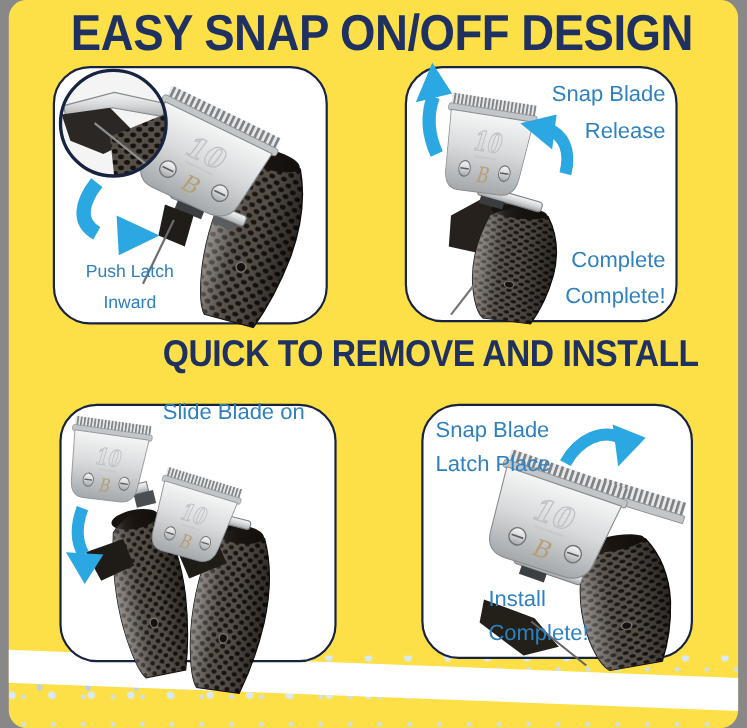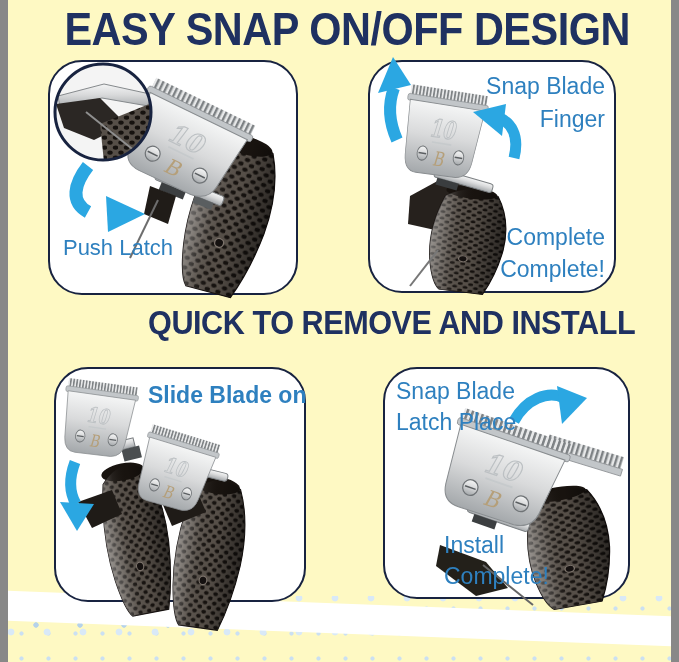--- a/index.html
+++ b/index.html
@@ -1,37 +1,37 @@
 <!DOCTYPE html>
 <html><head>
 <meta charset="utf-8">
 <style>
   html,body{margin:0;padding:0;background:#888;}
   .stage{
-    position:relative;width:663px;height:662px;background:#fef9c3;overflow:hidden;
-    font-family:"Liberation Sans",sans-serif;margin:0 auto;
+    position:relative;width:663px;height:662px;background:#fde047;overflow:hidden;
+    font-family:"Liberation Sans",sans-serif;margin:0 auto;border-radius:16px;
   }
   .title{position:absolute;left:0;width:679px;text-align:center;margin:0;
     color:#1f3161;font-weight:700;letter-spacing:-.5px;z-index:5;}
   .title .cond{display:inline-block;transform:scaleX(.9);white-space:nowrap;}
   .t-top{top:2px;font-size:46px;}
   .t-mid{top:303px;font-size:34px;padding-left:44px;}
   .panel{position:absolute;background:#fff;border:2.5px solid #182340;border-radius:34px;
     box-sizing:border-box;z-index:2;}
   .p1{left:40px;top:60px;width:250px;height:235px;}
   .p2{left:360px;top:60px;width:248px;height:233px;}
   .p3{left:46px;top:367px;width:252px;height:235px;}
   .p4{left:375px;top:367px;width:247px;height:232px;}
   .art{position:absolute;left:0;top:0;z-index:4;pointer-events:none;}
-  .cap{position:absolute;z-index:6;color:#2e80bf;font-size:23px;line-height:30px;}
+  .cap{position:absolute;z-index:6;color:#2e80bf;font-size:20px;line-height:30px;}
   .cap .line{white-space:nowrap;}
-  .c1{left:40px;top:234px;width:140px;text-align:center;font-size:22px;line-height:28px;}
+  .c1{left:40px;top:234px;width:140px;text-align:center;font-size:16px;line-height:28px;}
   .c2{left:397px;top:70px;width:200px;text-align:right;line-height:33px;}
   .s2{left:397px;top:221px;width:200px;text-align:right;line-height:32px;}
-  .c3{left:140px;top:380px;width:152px;text-align:center;line-height:31px;font-weight:bold;}
+  .c3{left:140px;top:360px;width:152px;line-height:31px;}
   .c4{left:388px;top:376px;width:200px;text-align:left;line-height:31px;}
   .s4{left:388px;top:530px;width:200px;text-align:left;line-height:31px;margin-left:48px;}
   .dots{position:absolute;left:0;top:596px;width:679px;height:66px;z-index:1;
     background-image:
       radial-gradient(circle,#b5d2ea 2.4px,rgba(255,255,255,0) 3px),
       radial-gradient(circle,#d9e9f7 3px,rgba(255,255,255,0) 3.8px),
       radial-gradient(circle,#cbe0f2 1.8px,rgba(255,255,255,0) 2.4px);
     background-size:44px 40px,36px 34px,27px 25px;
     background-position:6px 9px,21px 19px,0 0;}
   .band{position:absolute;left:-20px;top:-6px;width:740px;height:30px;background:#ffffff;
@@ -259,25 +259,26 @@
       </g>
       <g>
         <path class="arc" d="M506,421 C518,399 540,390 556,398" stroke-width="11"></path>
         <polygon class="arrow" points="549,386 579,398 554,424"></polygon>
       </g>
     </g>
   </svg>
 
   <div class="cap c1">
     <div class="line">Push Latch</div>
+    <div class="line">Inward</div>
   </div>
 
   <div class="cap c2">
     <div class="line">Snap Blade</div>
-    <div class="line">Finger</div>
+    <div class="line">Release</div>
   </div>
   <div class="cap s2">
     <div class="line">Complete</div>
     <div class="line">Complete!</div>
   </div>
 
   <div class="cap c3">
     <div class="line">Slide Blade on</div>
   </div>
 

